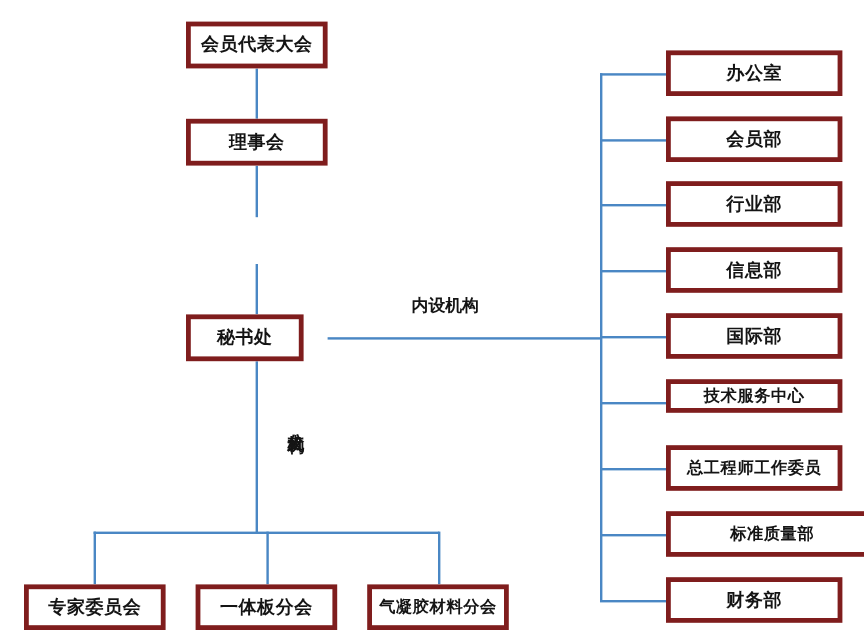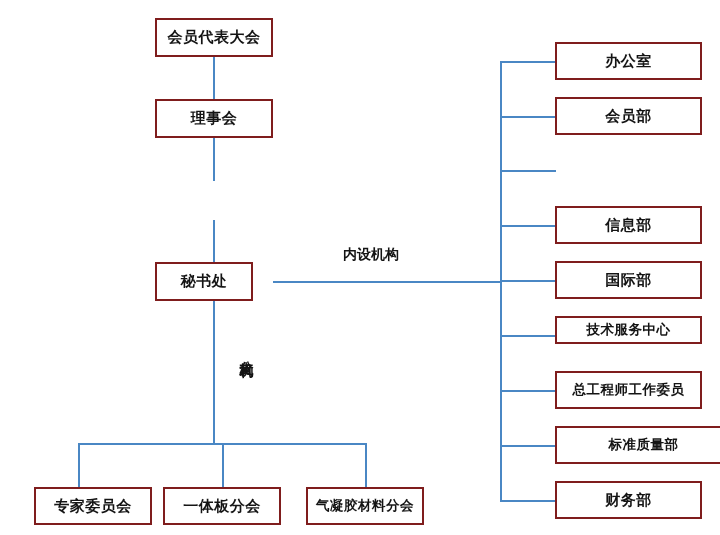--- a/index.html
+++ b/index.html
@@ -13,21 +13,21 @@
   #chart-root {
     position: relative;
     width: 720px;
     height: 535px;
     background: #ffffff;
     overflow: hidden;
   }
   .node-box {
     position: absolute;
     box-sizing: border-box;
-    border: 2px solid #7f1d1d;
+    border: 4px solid #7f1d1d;
     background: #ffffff;
     display: flex;
     align-items: center;
     justify-content: center;
     color: #141414;
     font-size: 15px;
     font-weight: bold;
     letter-spacing: 0.5px;
     white-space: nowrap;
     z-index: 3;
@@ -89,24 +89,25 @@
 
   <div class="node-box" style="left:155px; top:18px; width:118px; height:39px;">会员代表大会</div>
   <div class="node-box" style="left:155px; top:99px; width:118px; height:39px;">理事会</div>
   <div class="node-box" style="left:155px; top:262px; width:98px; height:39px;">秘书处</div>
 
   <div class="free-label" style="left:343px; top:246px;">内设机构</div>
   <div class="free-label vertical" style="left:240px; top:350px;">分支机构</div>
 
   <div class="node-box" style="left:555px; top:42px; width:147px; height:38px;">办公室</div>
   <div class="node-box" style="left:555px; top:97px; width:147px; height:38px;">会员部</div>
+  <div class="node-box" style="left:555px; top:151px; width:147px; height:38px;">行业部</div>
   <div class="node-box" style="left:555px; top:206px; width:147px; height:38px;">信息部</div>
   <div class="node-box" style="left:555px; top:261px; width:147px; height:38px;">国际部</div>
   <div class="node-box small-text" style="left:555px; top:316px; width:147px; height:28px;">技术服务中心</div>
   <div class="node-box small-text" style="left:555px; top:371px; width:147px; height:38px;">总工程师工作委员</div>
   <div class="node-box small-text" style="left:555px; top:426px; width:177px; height:38px;">标准质量部</div>
   <div class="node-box" style="left:555px; top:481px; width:147px; height:38px;">财务部</div>
 
-  <div class="node-box" style="left:34px; top:487px; width:118px; height:38px;">专家委员会</div>
+  <div class="node-box" style="left:20px; top:487px; width:118px; height:38px;">专家委员会</div>
   <div class="node-box" style="left:163px; top:487px; width:118px; height:38px;">一体板分会</div>
   <div class="node-box small-text" style="left:306px; top:487px; width:118px; height:38px;">气凝胶材料分会</div>
 
 </div>
 
 </body></html>

